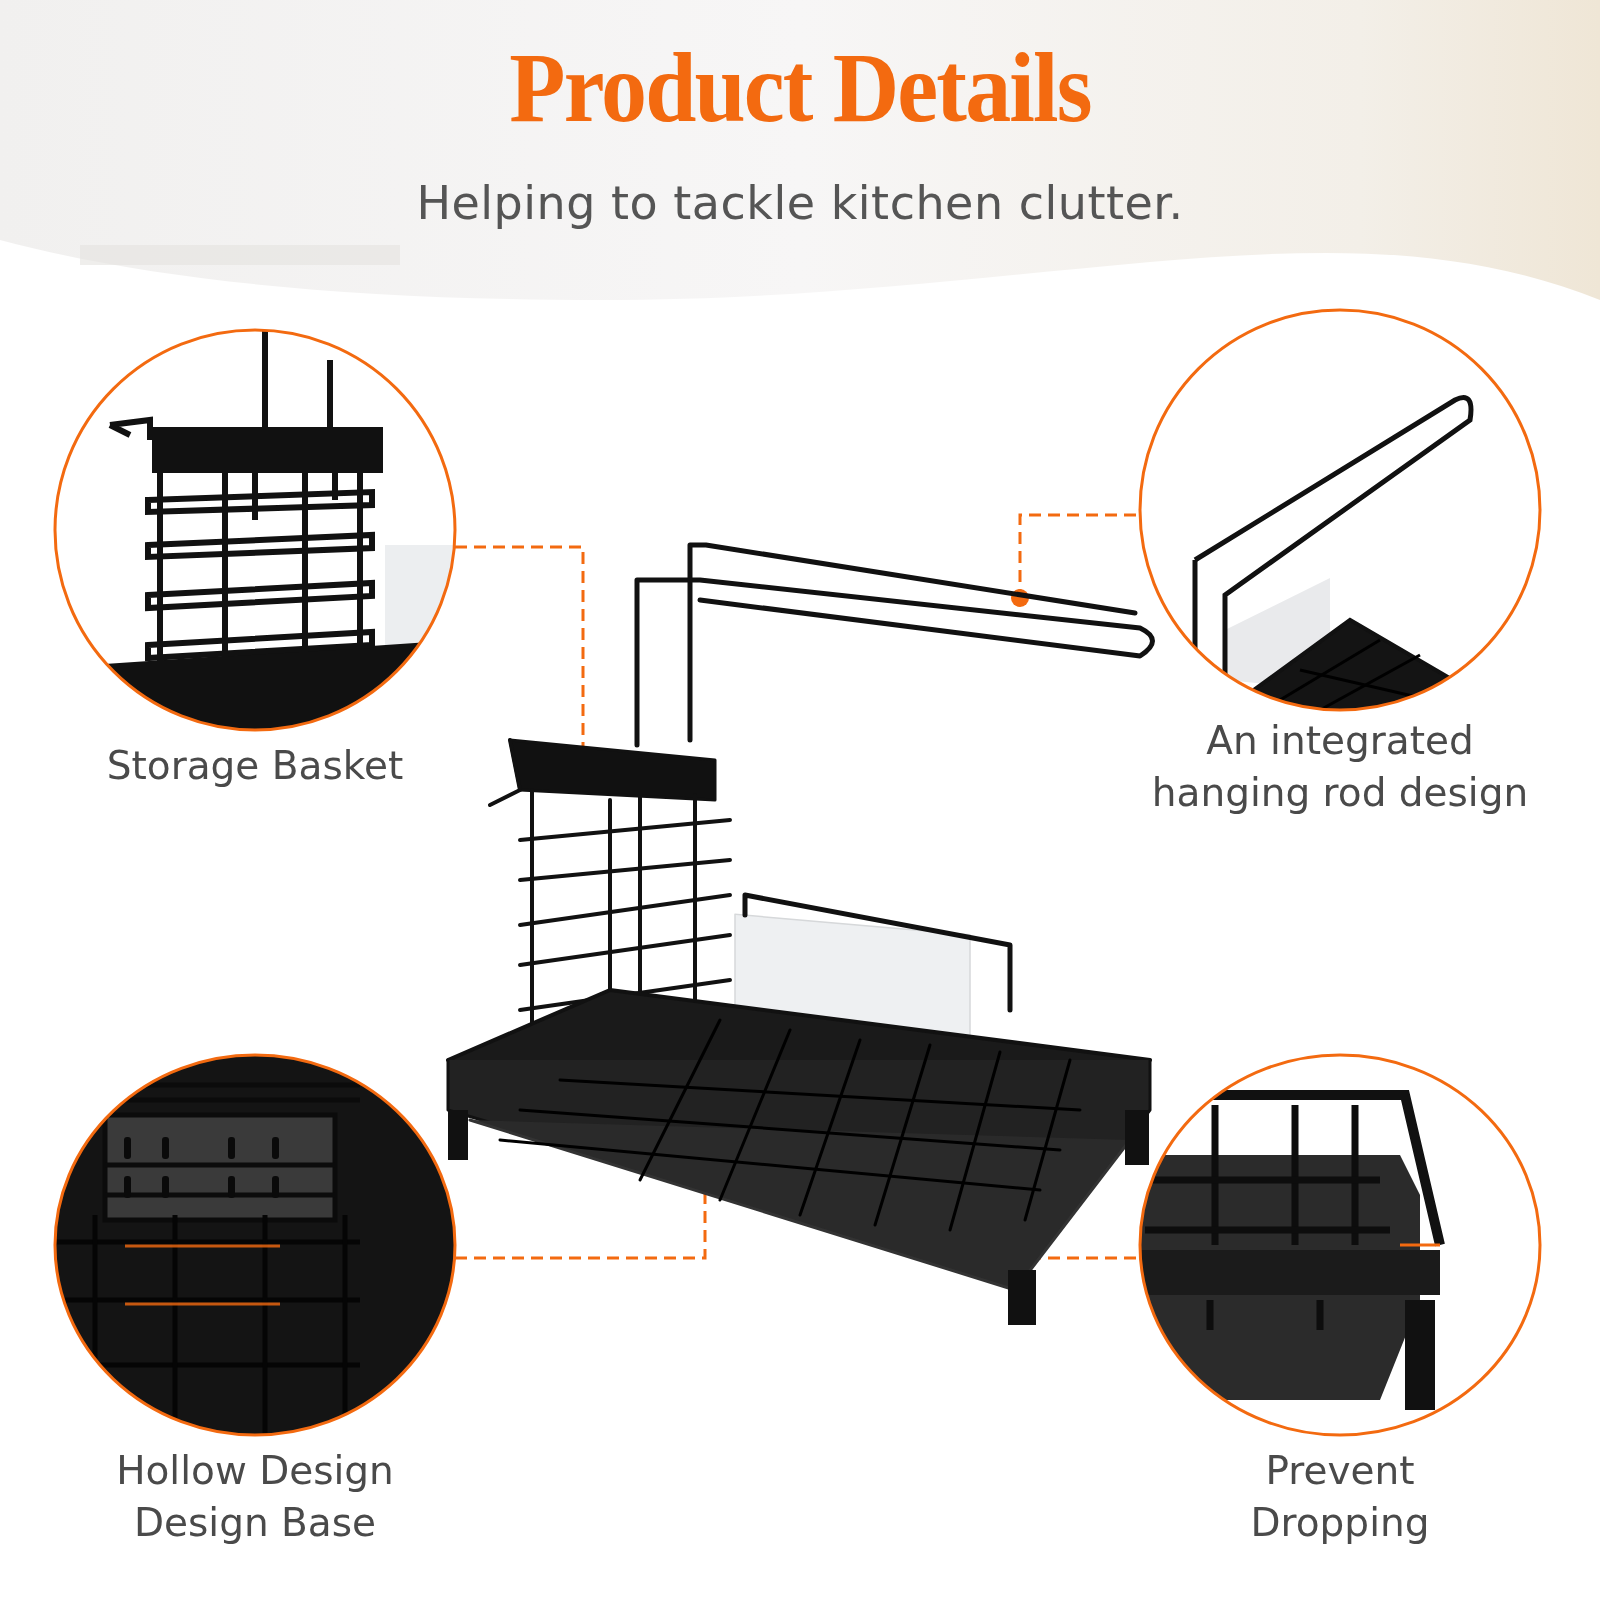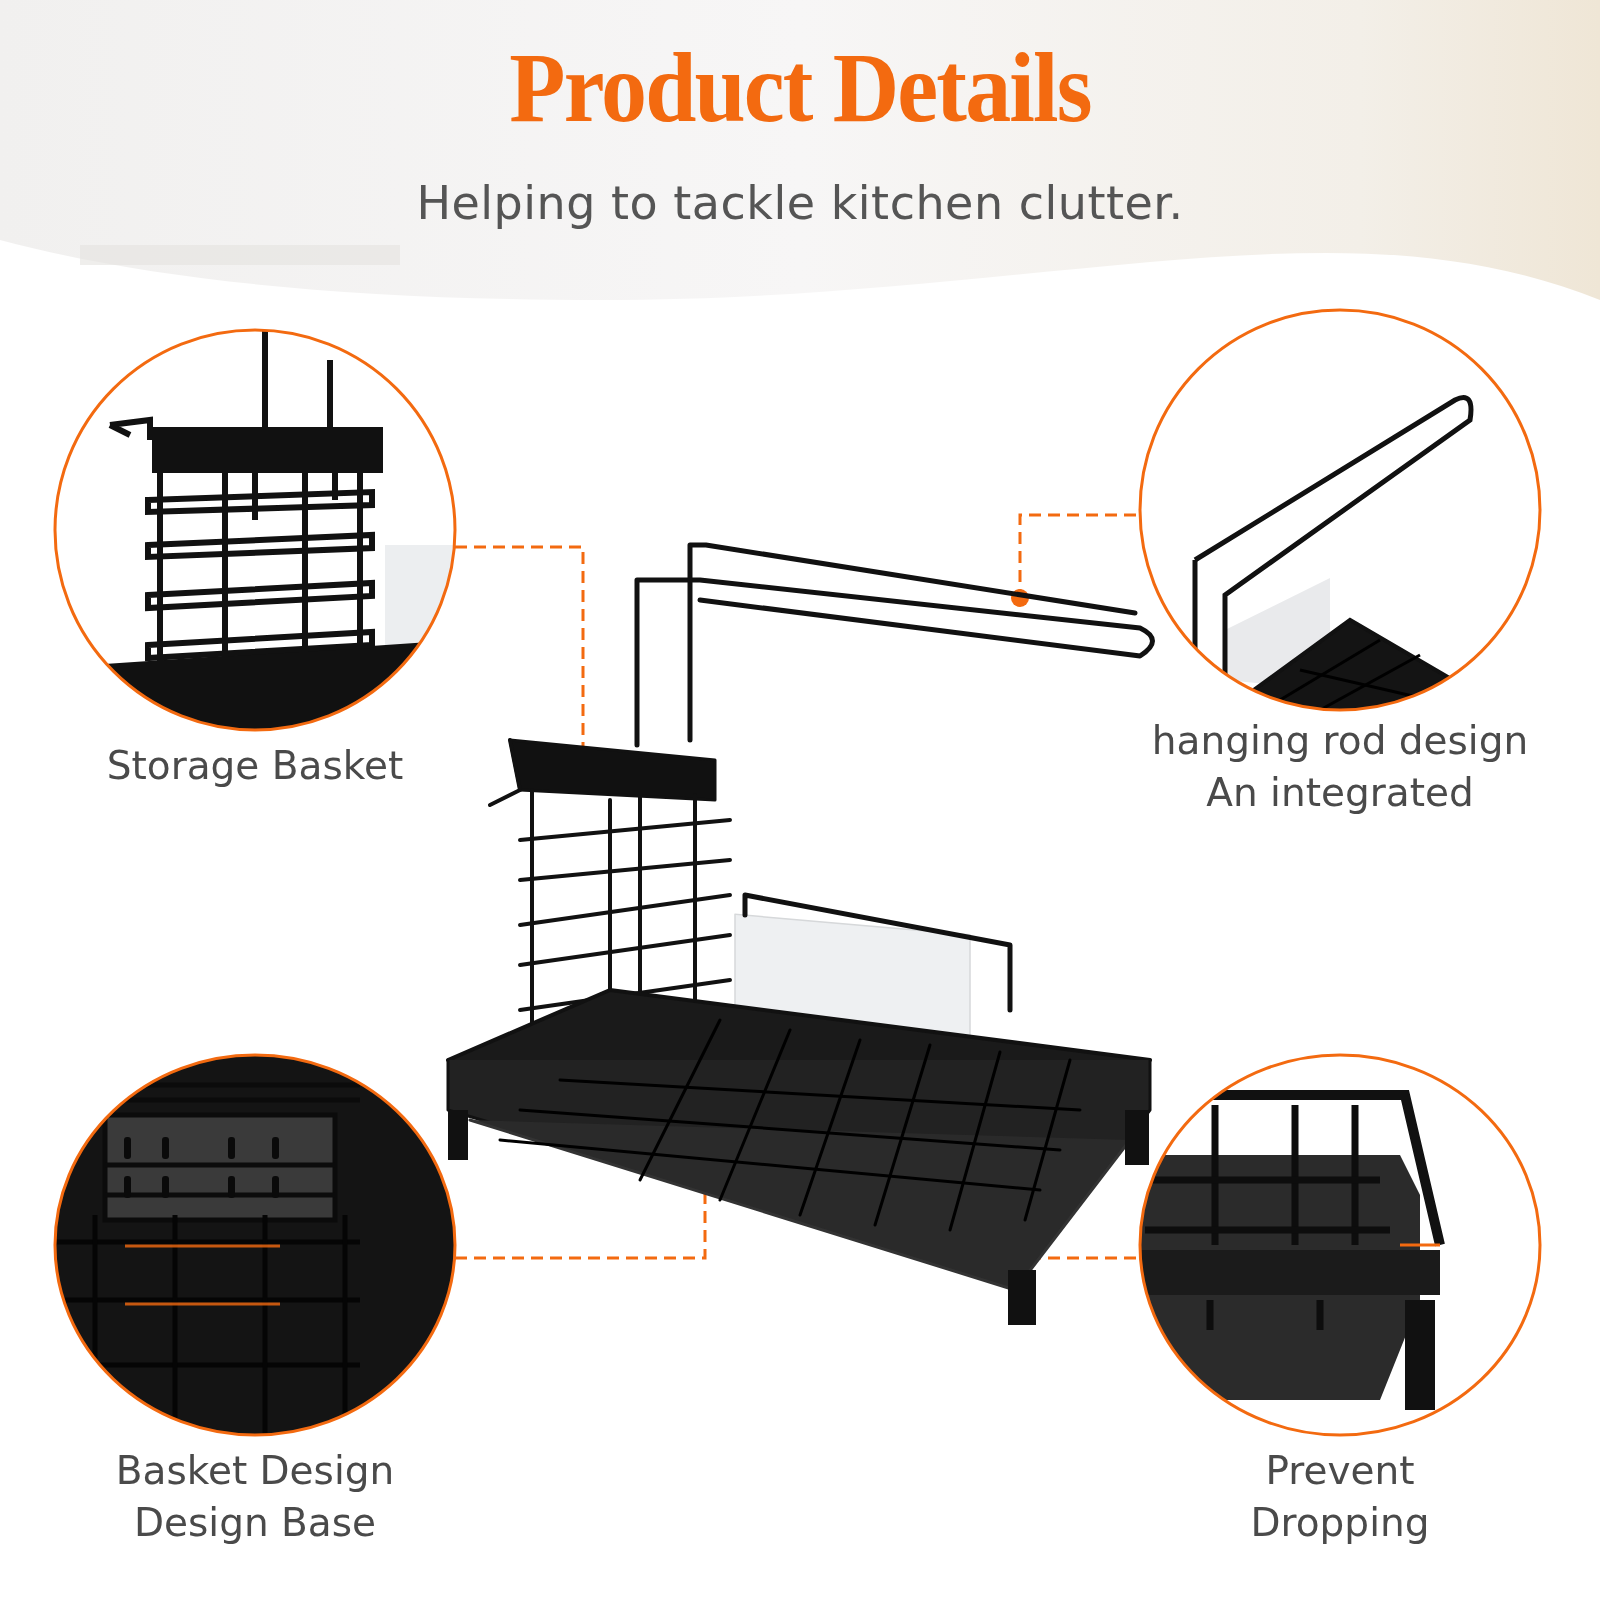--- a/index.html
+++ b/index.html
@@ -178,23 +178,23 @@
       <path d="M1400 1245 H1440" stroke="#f36a10" stroke-width="3"></path>
     </g>
     <ellipse cx="1340" cy="1245" rx="200" ry="190" fill="none" stroke="#f36a10" stroke-width="3"></ellipse>
   </g>
 </svg>
 
 <div class="label" style="left:55px;top:740px;width:400px;">
   <div>Storage Basket</div>
 </div>
 <div class="label" style="left:1120px;top:715px;width:440px;">
+  <div>An integrated</div>
   <div>hanging rod design</div>
-  <div>An integrated</div>
 </div>
 <div class="label" style="left:55px;top:1445px;width:400px;">
-  <div>Basket Design</div>
+  <div>Hollow Design</div>
   <div>Design Base</div>
 </div>
 <div class="label" style="left:1140px;top:1445px;width:400px;text-align:center;">
   <div>Prevent</div>
   <div>Dropping</div>
 </div>
 
 </body></html>

